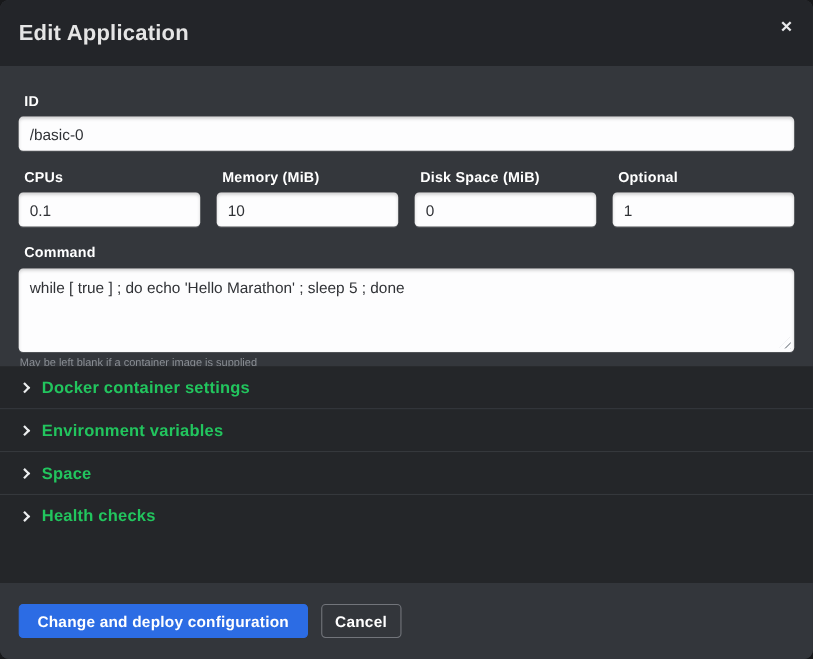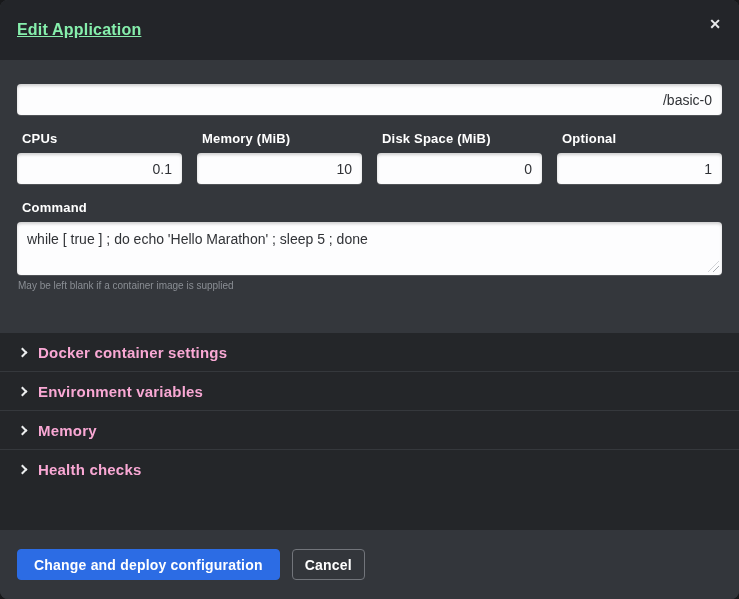--- a/index.html
+++ b/index.html
@@ -19,23 +19,22 @@
   }
   
   .modal-header {
     height: 60px; flex: 0 0 60px;
     background: #232529;
     display: flex; align-items: center;
     padding: 0 17px;
     position: relative;
   }
   .modal-title {
-    color: #86efac; font-size: 16px; font-weight: bold;
-    letter-spacing: 0.2px;
-    text-decoration: underline;
+    color: #e5e5e5; font-size: 20px; font-weight: bold;
+    letter-spacing: 0.2px;
   }
   .close-btn {
     position: absolute; top: 13px; right: 13px;
     width: 22px; height: 22px;
     background: transparent; border: none;
     color: #e9eaec; font-size: 14px; font-weight: bold;
     cursor: pointer; line-height: 22px; text-align: center;
     font-family: "Liberation Sans", sans-serif;
   }
   
@@ -54,30 +53,30 @@
   .text-input, .text-area {
     width: 100%;
     background: #fdfdfe;
     border: none; border-radius: 4px;
     box-shadow: inset 0 2px 3px rgba(0,0,0,0.18), 0 1px 0 rgba(255,255,255,0.14);
     color: #303236; font-size: 14px;
     font-family: "Liberation Sans", sans-serif;
     padding: 6px 10px;
     outline: none;
   }
-  .text-input { height: 31px; text-align: right; }
+  .text-input { height: 31px; }
   .field-row {
     display: grid;
     grid-template-columns: repeat(4, 1fr);
     gap: 15px;
     margin-bottom: 16px;
   }
   .textarea-wrap { position: relative; }
   .text-area {
-    height: 53px; resize: none; display: block;
+    height: 76px; resize: none; display: block;
     line-height: 18px; padding-top: 8px;
   }
   .resize-grip {
     position: absolute; right: 3px; bottom: 3px;
     width: 11px; height: 11px;
     background: repeating-linear-gradient(135deg, transparent 0 3px, #a9adb2 3px 4px);
     clip-path: polygon(100% 0, 100% 100%, 0 100%);
     cursor: nwse-resize;
   }
   .field-help {
@@ -99,21 +98,21 @@
   .accordion-row:last-child { border-bottom: none; }
   .chevron {
     width: 7px; height: 7px;
     border-top: 2px solid #eceeef;
     border-right: 2px solid #eceeef;
     transform: rotate(45deg);
     margin-right: 12px; margin-left: 2px;
     flex: 0 0 auto;
   }
   .accordion-label {
-    color: #f9a8d4; font-size: 15px; font-weight: bold;
+    color: #22c55e; font-size: 15px; font-weight: bold;
     letter-spacing: 0.2px;
   }
   
   .modal-footer {
     height: 69px; flex: 0 0 69px;
     background: #33363b;
     display: flex; align-items: center;
     padding: 0 17px; gap: 12px;
   }
   .btn {
@@ -142,20 +141,21 @@
 <div class="modal">
 
   <div class="modal-header">
     <div class="modal-title">Edit Application</div>
     <button class="close-btn">✕</button>
   </div>
 
   <div class="modal-body">
 
     <div class="field">
+      <label class="field-label">ID</label>
       <input class="text-input" type="text" value="/basic-0" style="">
     </div>
 
     <div class="field-row">
       <div>
         <label class="field-label">CPUs</label>
         <input class="text-input" type="text" value="0.1" style="">
       </div>
       <div>
         <label class="field-label">Memory (MiB)</label>
@@ -186,21 +186,21 @@
     <div class="accordion-row">
       <span class="chevron"></span>
       <span class="accordion-label">Docker container settings</span>
     </div>
     <div class="accordion-row">
       <span class="chevron"></span>
       <span class="accordion-label">Environment variables</span>
     </div>
     <div class="accordion-row">
       <span class="chevron"></span>
-      <span class="accordion-label">Memory</span>
+      <span class="accordion-label">Space</span>
     </div>
     <div class="accordion-row">
       <span class="chevron"></span>
       <span class="accordion-label">Health checks</span>
     </div>
   </div>
 
   <div class="modal-footer">
     <button class="btn btn-primary">Change and deploy configuration</button>
     <button class="btn btn-outline">Cancel</button>

